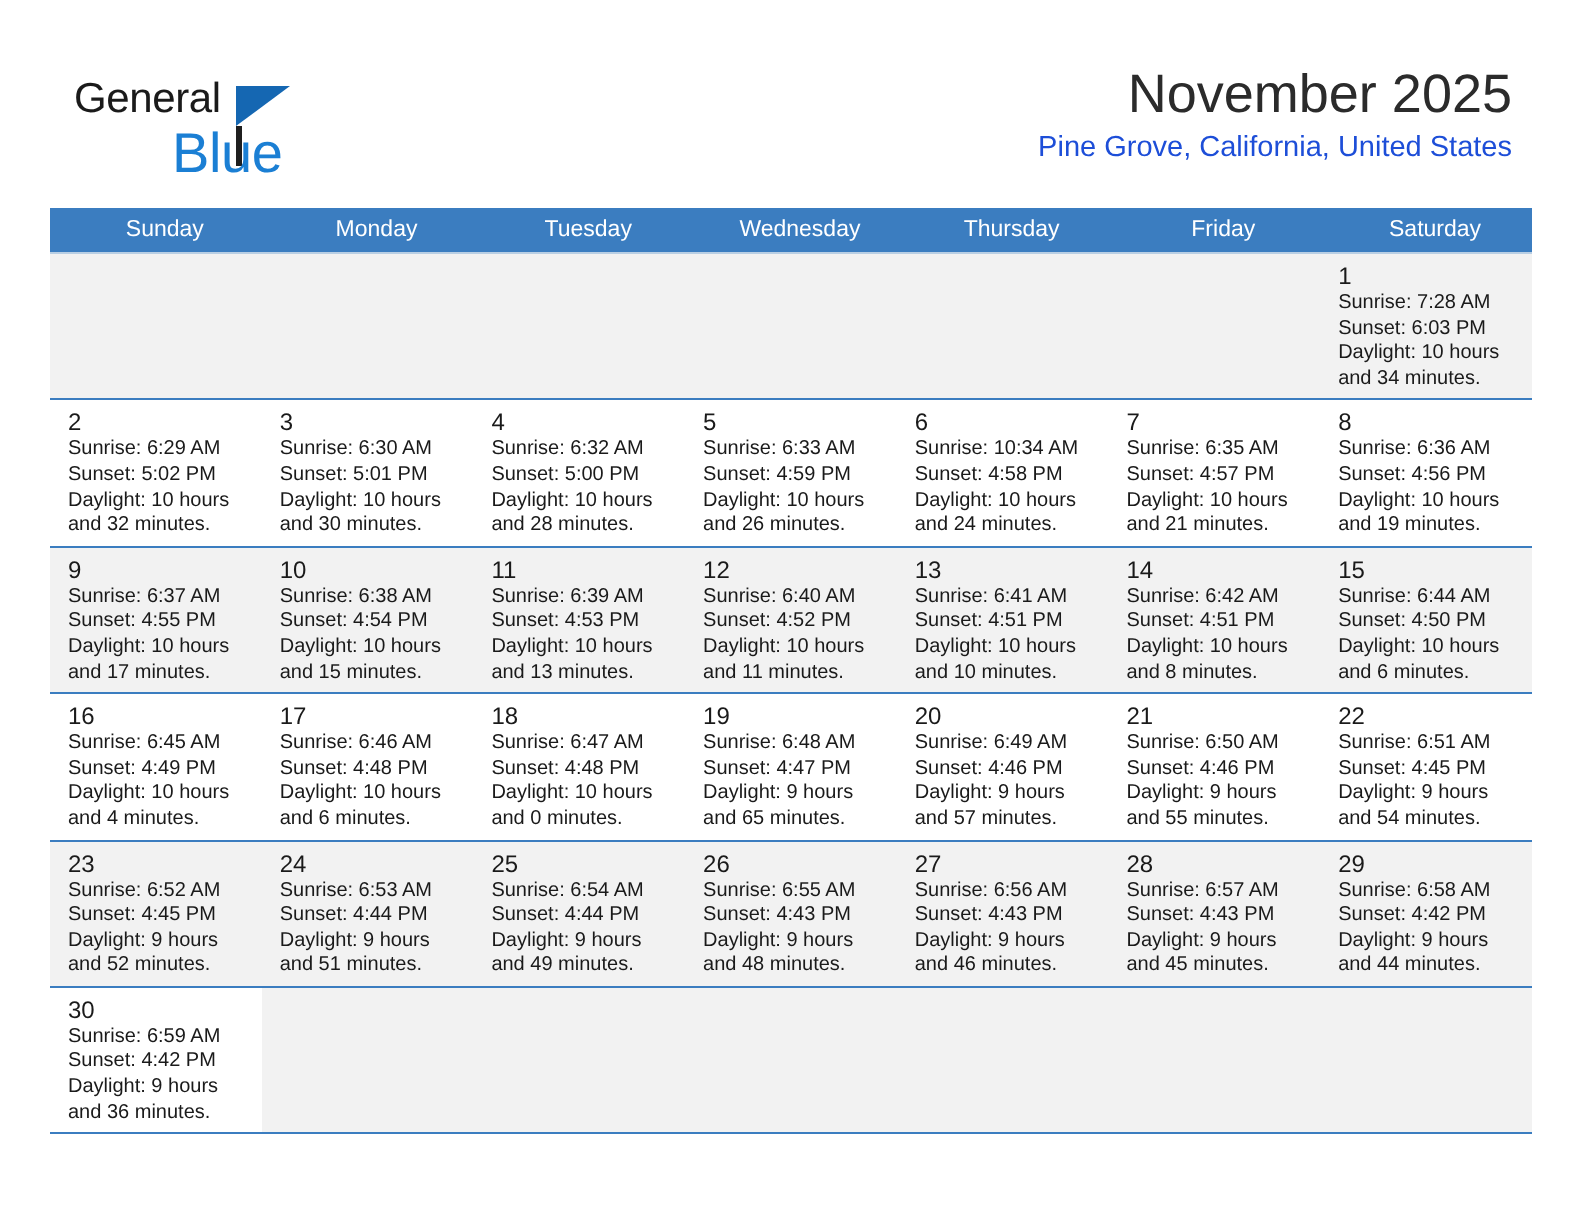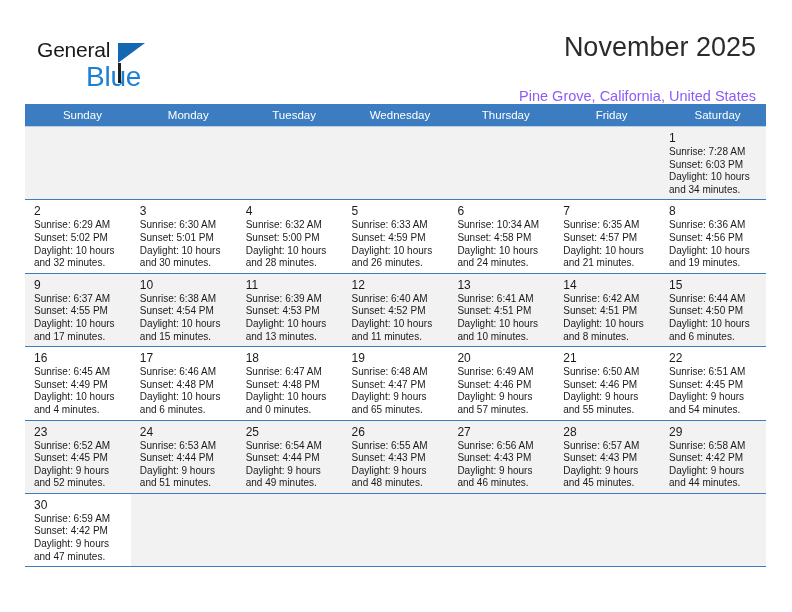--- a/index.html
+++ b/index.html
@@ -78,23 +78,23 @@
     text-align: right;
   }
   .month-title {
     font-size: 27px;
     color: #2b2b2b;
     line-height: 34px;
     white-space: nowrap;
   }
   .location {
     font-size: 14.5px;
-    color: #8b5cf6;
+    color: #1d4ed8;
     line-height: 20px;
-    margin-top: 22px;
+    margin-top: 0;
     white-space: nowrap;
   }
 
   
   .calendar {
     position: absolute;
     left: 25px;
     top: 104px;
     width: 741px;
     border-collapse: collapse;
@@ -455,21 +455,21 @@
             </div>
           </td>
         </tr>
         <tr class="week">
           <td class="">
             <div class="daynum">30</div>
             <div class="details">
               <div>Sunrise: 6:59 AM</div>
               <div>Sunset: 4:42 PM</div>
               <div>Daylight: 9 hours</div>
-              <div>and 47 minutes.</div>
+              <div>and 36 minutes.</div>
             </div>
           </td>
           <td class="empty"></td>
           <td class="empty"></td>
           <td class="empty"></td>
           <td class="empty"></td>
           <td class="empty"></td>
           <td class="empty"></td>
         </tr>
       </tbody>

